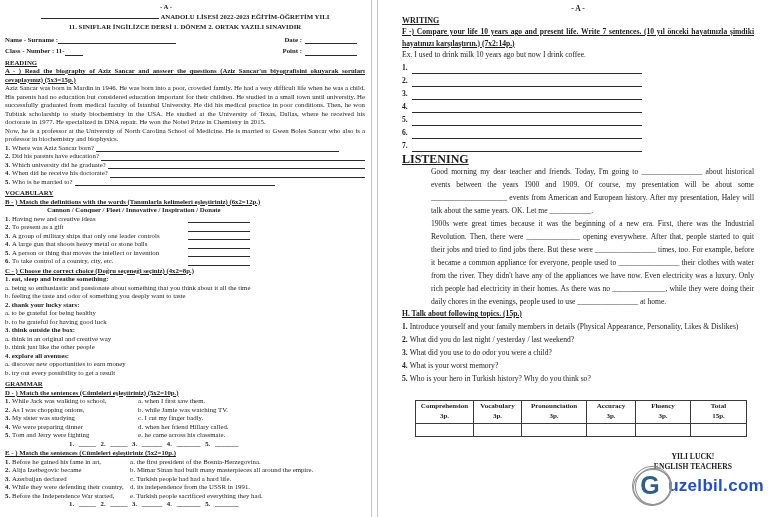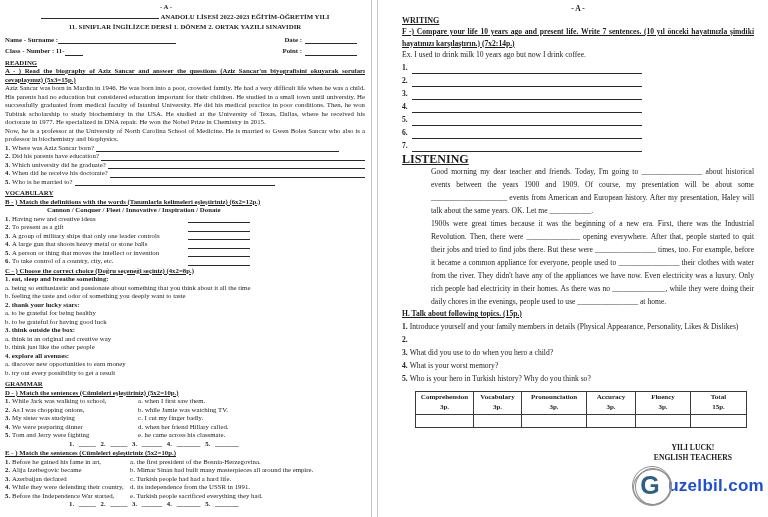--- a/index.html
+++ b/index.html
@@ -20,21 +20,21 @@
   .mt2{margin-top:2px;} .mt3{margin-top:3px;} .mt4{margin-top:4px;}
   .num{font-weight:bold;margin-right:2px;flex-shrink:0;}
   .dtxt{width:168px;flex-shrink:0;}
   .dline{width:62px;margin-left:8px;}
   .glD{width:126px;flex-shrink:0;}
   .glE{width:118px;flex-shrink:0;}
   .ansline{font-weight:bold;margin-left:64px;word-spacing:3px;}
   .wrow{display:flex;align-items:flex-end;width:240px;height:13px;}
   .lpass{line-height:13px;margin-left:29px;}
   .topic{height:13px;line-height:13px;display:flex;}
-  table.rub{border-collapse:collapse;margin:6px 0 0 13px;table-layout:fixed;}
+  table.rub{border-collapse:collapse;margin:15px 0 0 13px;table-layout:fixed;}
   table.rub td{border:1px solid #3a3a3a;text-align:center;font-weight:bold;
                font-size:7px;line-height:9.5px;padding:1.5px 1px;vertical-align:middle;}
   table.rub td.empty{height:12px;padding:0;}
   .footerblk{width:fit-content;margin:15px 22px 0 auto;text-align:center;
              font-weight:bold;font-size:7.6px;line-height:10.5px;}
   .brand{position:absolute;right:4px;bottom:10px;display:flex;align-items:center;
          font-family:"Liberation Sans",sans-serif;font-weight:bold;}
   .gwrap{position:relative;width:42px;height:42px;flex-shrink:0;}
   .gcirc{position:absolute;border-radius:50%;border:1.3px solid #909090;}
   .c1{width:38px;height:38px;left:1px;top:1px;}
@@ -261,24 +261,25 @@
     <div class="just lpass">1900s were great times because it was the beginning of a new era. First, there was the Industrial Revolution. Then, there were ______________ opening everywhere. After that, people started to quit their jobs and tried to find jobs there. But these were ________________ times, too. For example, before it became a common appliance for everyone, people used to ________________ their clothes with water from the river. They didn't have any of the appliances we have now. Even electricity was a luxury. Only rich people had electricity in their homes. As there was no ______________, while they were doing their daily chores in the evenings, people used to use ________________ at home.</div>
 
     <div class="sec">H. Talk about following topics. (15p.)</div>
 
     <div class="topic">
       <span class="num">1.</span>
       <span>Introduce yourself and your family members in details (Physical Appearance, Personality, Likes &amp; Dislikes)</span>
     </div>
     <div class="topic">
       <span class="num">2.</span>
-    </div>
-    <div class="topic">
-      <span class="num">3.</span>
-      <span>What did you use to do when you hero a child?</span>
+      <span>What did you do last night / yesterday / last weekend?</span>
+    </div>
+    <div class="topic">
+      <span class="num">3.</span>
+      <span>What did you use to do odor you were a child?</span>
     </div>
     <div class="topic">
       <span class="num">4.</span>
       <span>What is your worst memory?</span>
     </div>
     <div class="topic">
       <span class="num">5.</span>
       <span>Who is your hero in Turkish history? Why do you think so?</span>
     </div>
 

